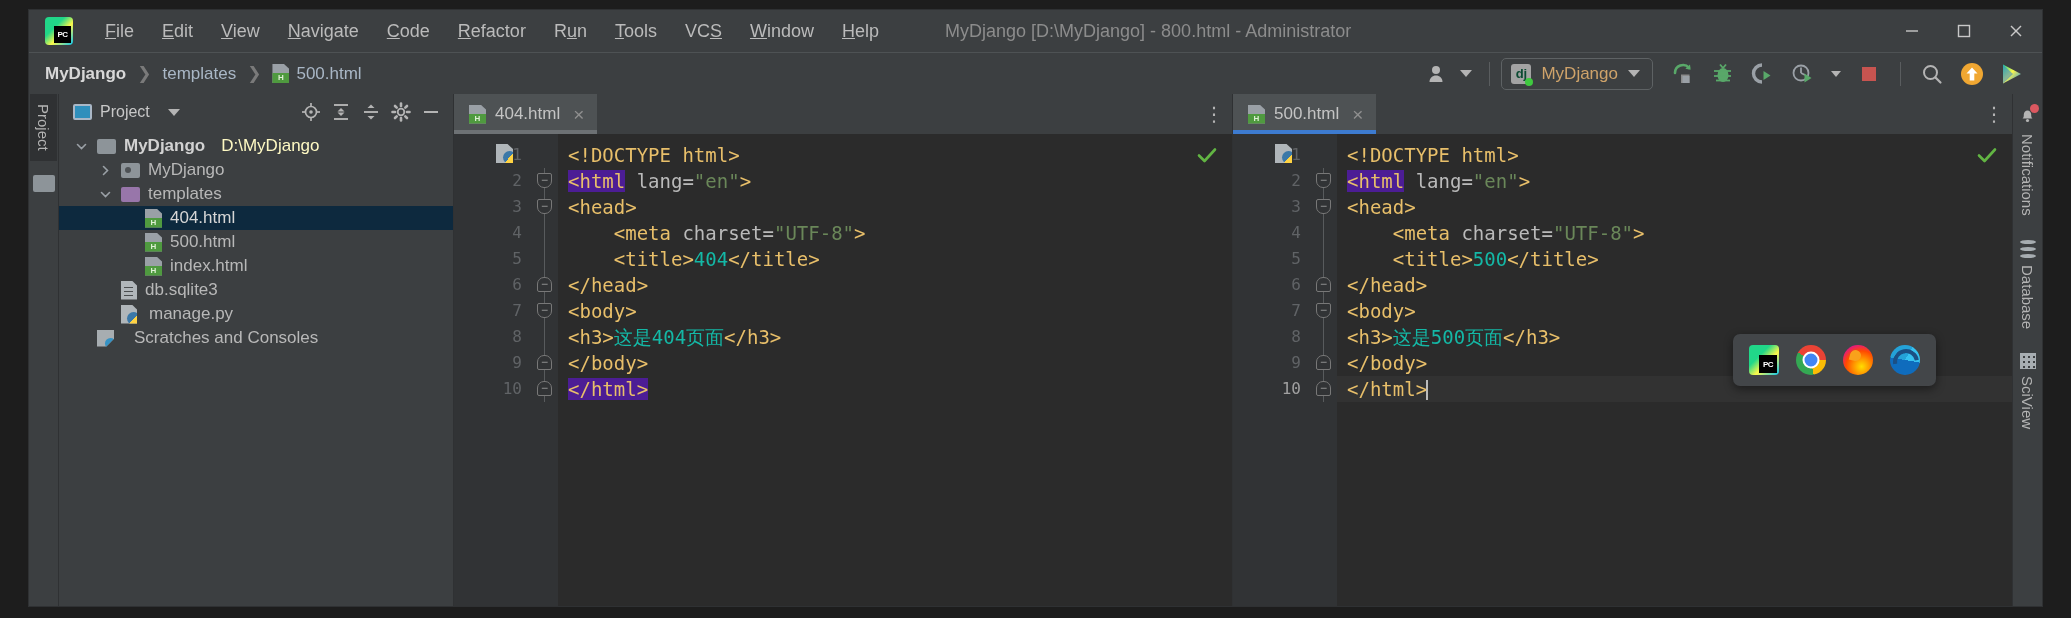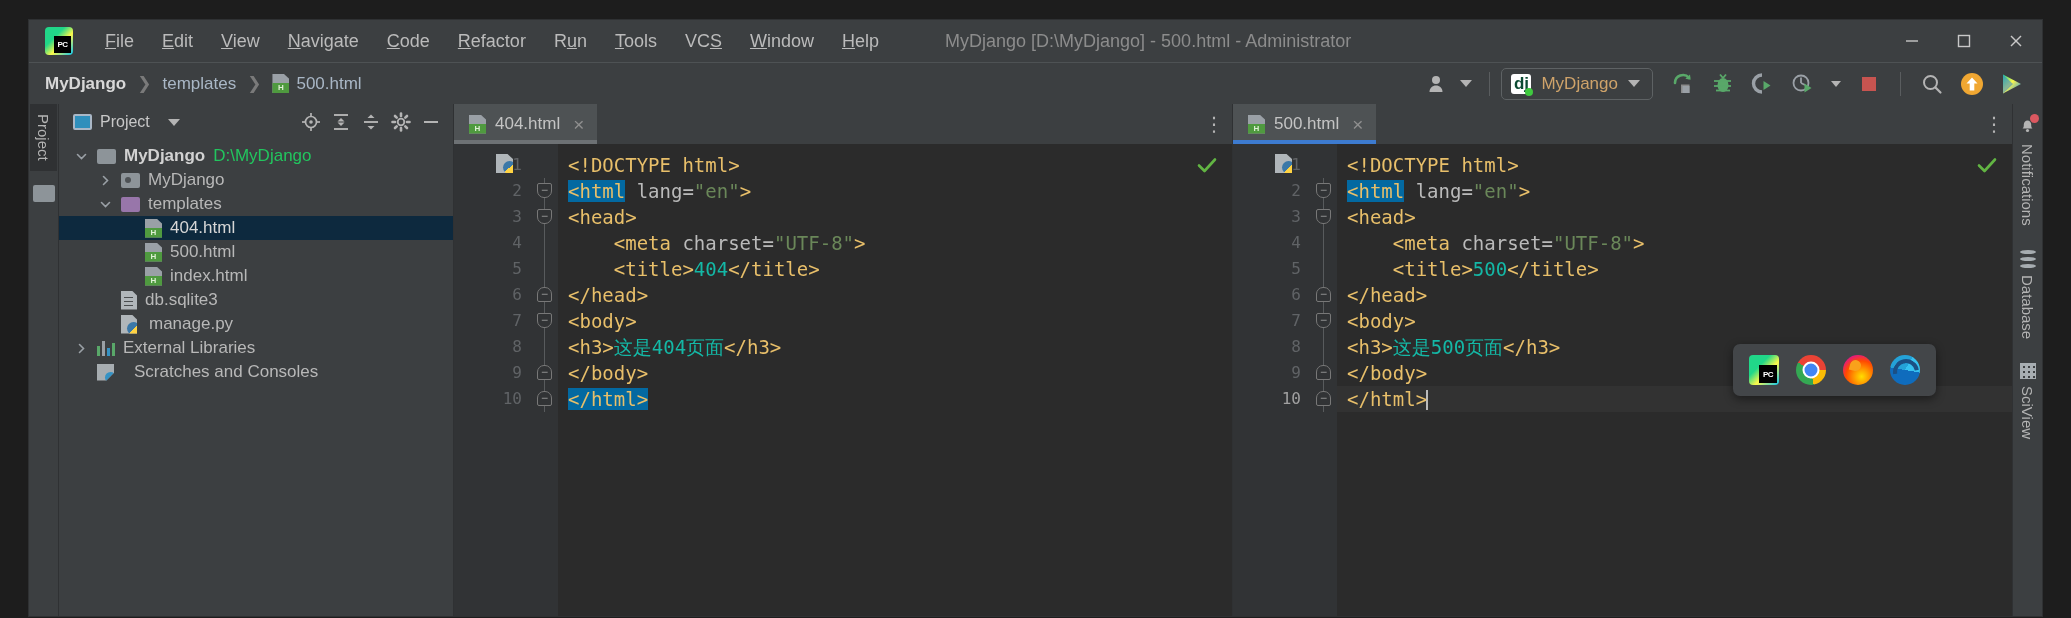--- a/index.html
+++ b/index.html
@@ -9,21 +9,21 @@
     font-family: "Liberation Sans", sans-serif;
     overflow: hidden;
   }
   .desktop {
     position: relative;
     width: 2071px; height: 618px;
     background: #1d1d1d;
   }
   .ide {
     position: absolute;
-    left: 28px; top: 19px;
+    left: 28px; top: 9px;
     width: 2015px; height: 598px;
     background: #3c3f41;
     display: flex; flex-direction: column;
     border: 1px solid #2f3133;
   }
 
   
   .titlebar {
     height: 42px; flex: 0 0 42px;
     display: flex; align-items: center;
@@ -98,22 +98,22 @@
   }
   .tb-sep {
     width: 1px; height: 24px; background: #5a5d5f; margin: 0 11px;
   }
   .run-config {
     display: flex; align-items: center; gap: 10px;
     border: 1px solid #5e6264; border-radius: 5px;
     height: 32px; padding: 0 12px 0 9px; margin-right: 10px;
   }
   .dj-icon {
-    width: 20px; height: 20px; border-radius: 3px; background: #ffffff;
-    color: #0c4b33; font-size: 17px; font-weight: bold;
+    width: 20px; height: 20px; border-radius: 3px; background: #a3a3a3;
+    color: #0c4b33; font-size: 13px; font-weight: bold;
     display: flex; align-items: center; justify-content: center;
     position: relative;
   }
   .dj-icon::after {
     content: ""; position: absolute; right: -2px; bottom: -2px;
     width: 8px; height: 8px; border-radius: 50%; background: #3fc93f;
   }
   .run-config-name { color: #cfa36a; font-size: 17px; }
   .caret {
     width: 0; height: 0; border-left: 6px solid transparent;
@@ -165,21 +165,21 @@
     height: 24px; display: flex; align-items: center; gap: 8px;
     padding-right: 8px; white-space: nowrap;
   }
   .tree-row.selected { background: #0d293e; }
   .twisty {
     width: 16px; flex: 0 0 16px; display: flex; align-items: center;
     justify-content: center; color: #9aa0a6;
   }
   .tree-label { color: #b8b8b8; }
   .tree-label.bold { font-weight: bold; color: #d2d2d2; }
-  .tree-sub { color: #22c55e; }
+  .tree-sub { color: #fef9c3; margin-left: 8px; }
   .folder-ic {
     width: 19px; height: 15px; flex: 0 0 19px; border-radius: 2px;
     background: #8d9499; position: relative;
   }
   .folder-ic.src::after {
     content: ""; position: absolute; left: 4px; top: 4px;
     width: 6px; height: 6px; border-radius: 50%; background: #4e5255;
   }
   .folder-ic.purple { background: #9876aa; }
   .sqlite-ic {
@@ -294,21 +294,21 @@
     overflow: hidden;
   }
   .code-line {
     height: 26px; line-height: 26px; white-space: pre; padding-left: 10px;
   }
   .code-line.current { background: #323232; }
   .tag { color: #e8bf6a; }
   .attr { color: #bababa; }
   .val { color: #6a8759; }
   .txt { color: #14b8a6; }
-  .hl { background: #0369a1; }
+  .hl { background: #4c1d95; }
   .caret-bar {
     display: inline-block; width: 2px; height: 20px; background: #bbbbbb;
     vertical-align: -4px; margin-left: -1px;
   }
   .inspect-ok {
     position: absolute; right: 14px; top: 10px; color: #62b543;
   }
   .stripe-green {
     position: absolute; left: 0; top: 34px; bottom: 0; width: 2px;
     background: #4f8a5e;
@@ -406,21 +406,21 @@
       <div class="menu-item"><u>V</u>iew</div>
       <div class="menu-item"><u>N</u>avigate</div>
       <div class="menu-item"><u>C</u>ode</div>
       <div class="menu-item"><u>R</u>efactor</div>
       <div class="menu-item">R<u>u</u>n</div>
       <div class="menu-item"><u>T</u>ools</div>
       <div class="menu-item">VC<u>S</u></div>
       <div class="menu-item"><u>W</u>indow</div>
       <div class="menu-item"><u>H</u>elp</div>
     </div>
-    <div class="win-title">MyDjango [D:\MyDjango] - 500.html - Administrator</div>
+    <div class="win-title">MyDjango [D:\MyDjango] - 800.html - Administrator</div>
     <div class="win-controls">
       <div class="win-btn">
         <svg width="18" height="18" viewBox="0 0 18 18">
               <line x1="3" y1="9" x2="15" y2="9" stroke="currentColor" stroke-width="1.4"></line>
             </svg>
       </div>
       <div class="win-btn">
         <svg width="18" height="18" viewBox="0 0 18 18">
               <rect x="3.5" y="3.5" width="11" height="11" fill="none" stroke="currentColor" stroke-width="1.4"></rect>
             </svg>
@@ -649,34 +649,20 @@
         <div class="tree-row" style="padding-left:62px">
           <span class="sqlite-ic"></span>
           <span class="tree-label">db.sqlite3</span>
         </div>
 
         <div class="tree-row" style="padding-left:62px">
           <span class="py-ic"></span>
           <span class="tree-label" style="margin-left:4px">manage.py</span>
         </div>
 
-        <div class="tree-row" style="padding-left:14px">
-          <span class="twisty">
-            <svg width="13" height="13" viewBox="0 0 13 13">
-                  <path d="M4.5 2.5L8.5 6.5L4.5 10.5" fill="none" stroke="#9aa0a6" stroke-width="1.6" stroke-linecap="round"></path>
-                </svg>
-          </span>
-          <span class="lib-ic">
-            <i style="height:10px;background:#59a869"></i>
-                <i style="height:15px;background:#9aa0a6"></i>
-                <i style="height:8px;background:#3592c4"></i>
-                <i style="height:13px;background:#59a869"></i>
-          </span>
-          <span class="tree-label">External Libraries</span>
-        </div>
 
         <div class="tree-row" style="padding-left:38px">
           <span class="scratch-ic"></span>
           <span class="tree-label" style="margin-left:12px">Scratches and Consoles</span>
         </div>
       </div>
     </div>
 
     <div class="editors">
 

